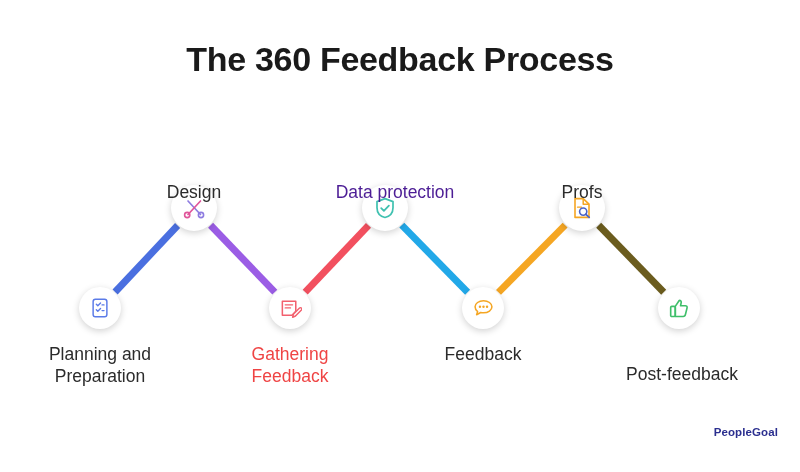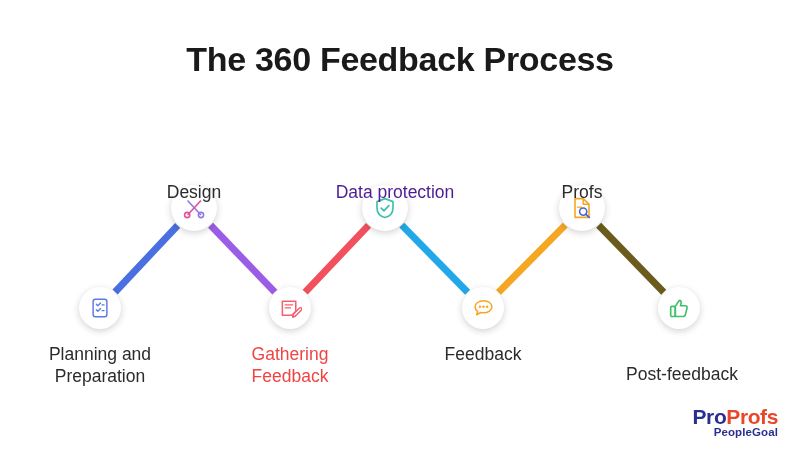--- a/index.html
+++ b/index.html
@@ -181,17 +181,16 @@
       <div class="label top" style="color: rgb(43, 43, 43); width: 230px; left: 79px; top: 146px;">Design</div>
       <div class="label bottom" style="color: #ef4444; width: 230px; left: 175px; top: 344px;">Gathering
 Feedback</div>
       <div class="label top" style="color: #4c1d95; width: 230px; left: 280px; top: 146px;">Data protection</div>
       <div class="label bottom" style="color: rgb(43, 43, 43); width: 230px; left: 368px; top: 344px;">Feedback</div>
       <div class="label top" style="color: rgb(43, 43, 43); width: 230px; left: 467px; top: 146px;">Profs</div>
       <div class="label bottom" style="color: rgb(43, 43, 43); width: 230px; left: 567px; top: 364px;">Post-feedback</div>
     </div>
 
   <div id="logo">
-    <span class="pro"><span style="color: rgb(43, 47, 143);">Pro</span><span style="color: rgb(232, 71, 42);">Profs</span></span>
     <span class="pg">PeopleGoal</span>
   </div>
 
 </div>
 
 </body></html>

